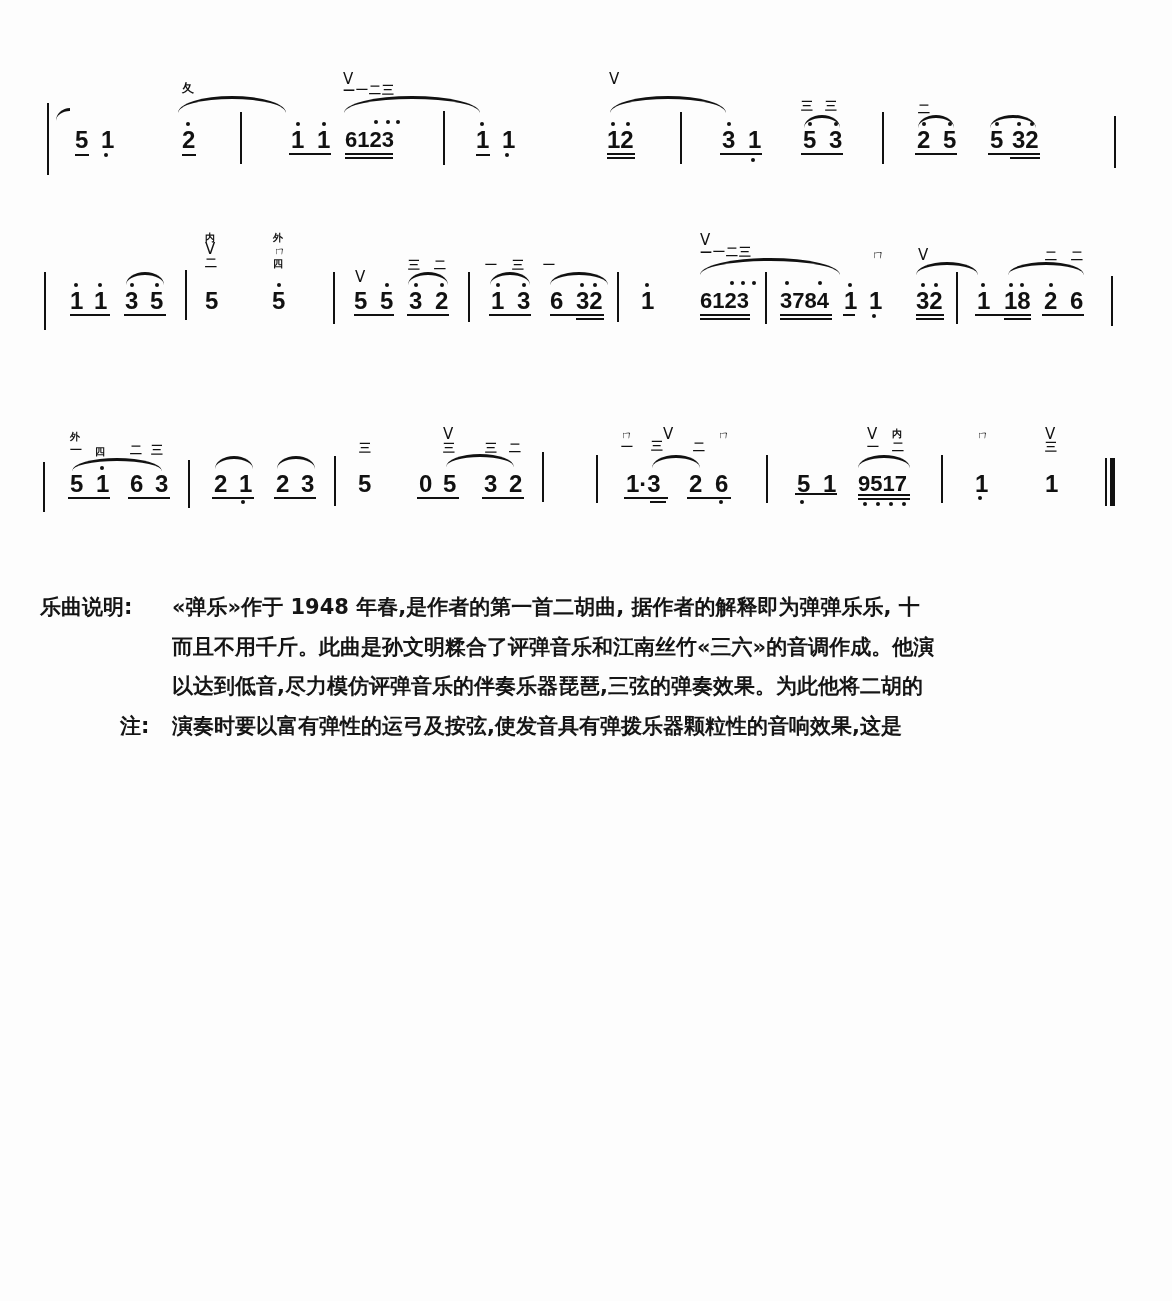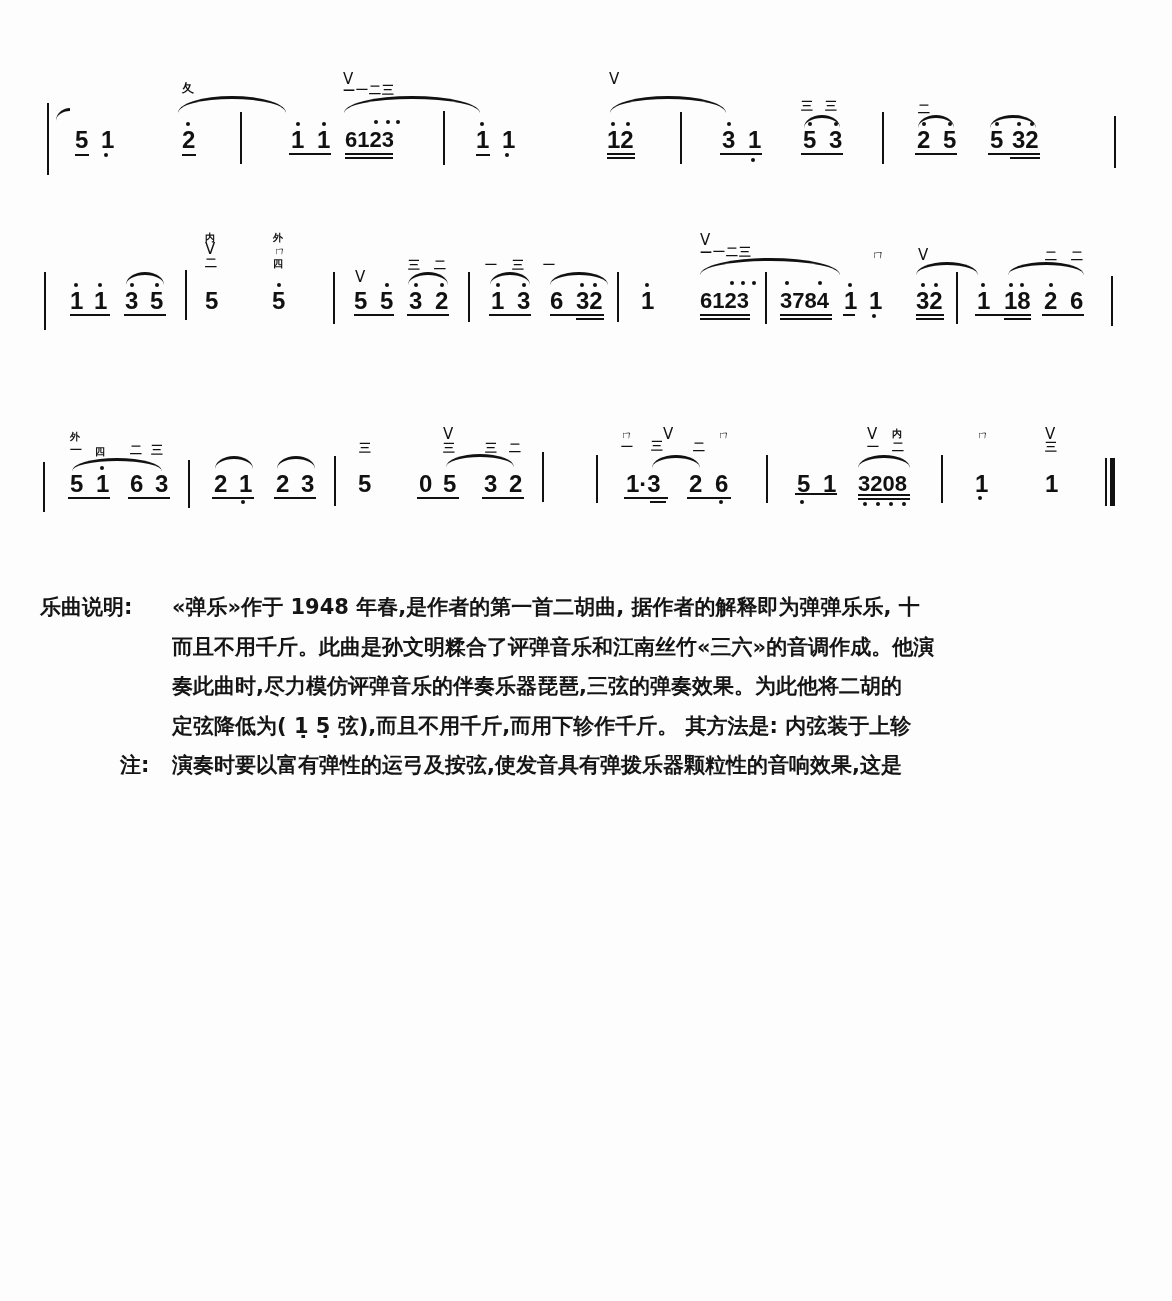--- a/index.html
+++ b/index.html
@@ -282,21 +282,21 @@
     <div class="bar" style="left:766px; top:455px; height:48px;"></div>
     <div class="note" style="left:797px; top:472px;">5</div>
     <div class="dot" style="left:800px; top:500px;"></div>
     <div class="note" style="left:823px; top:472px;">1</div>
     <div class="uline" style="left:795px; top:493px; width:42px;"></div>
     <div class="bow" style="left:867px; top:427px;">V</div>
     <div class="mark" style="left:867px; top:441px;">一</div>
     <div class="mark" style="left:892px; top:428px; font-size:10px;">内</div>
     <div class="mark" style="left:892px; top:441px;">二</div>
     <div class="slur" style="left:858px; top:455px; width:52px; height:10px;"></div>
-    <div class="note" style="left:858px; top:472px; font-size:22px;">3208</div>
+    <div class="note" style="left:858px; top:472px; font-size:22px;">9517</div>
     <div class="uline" style="left:858px; top:494px; width:52px;"></div>
     <div class="uline" style="left:858px; top:498px; width:52px;"></div>
     <div class="dot" style="left:863px; top:502px;"></div>
     <div class="dot" style="left:876px; top:502px;"></div>
     <div class="dot" style="left:889px; top:502px;"></div>
     <div class="dot" style="left:902px; top:502px;"></div>
 
     <div class="bar" style="left:941px; top:455px; height:48px;"></div>
     <div class="bow" style="left:977px; top:428px; font-size:12px;">ㄇ</div>
     <div class="note" style="left:975px; top:472px;">1</div>
@@ -307,22 +307,21 @@
     <div class="bar" style="left:1105px; top:458px; height:48px;"></div>
     <div class="bar thick" style="left:1110px; top:458px; height:48px;"></div>
   </div>
 
   <div class="desc">
     <div class="desc-row">
       <div class="desc-label">乐曲说明:</div>
       <div class="desc-body">
         <div>«弹乐»作于 1948 年春,是作者的第一首二胡曲, 据作者的解释即为弹弹乐乐, 十</div>
         <div>而且不用千斤。此曲是孙文明糅合了评弹音乐和江南丝竹«三六»的音调作成。他演</div>
-        <div>奏此曲时,尽力模仿评弹音乐的伴奏乐器琵琶,三弦的弹奏效果。为此他将二胡的</div>
-        <div>定弦降低为( 1̣  5̣ 弦),而且不用千斤,而用下轸作千斤。 其方法是: 内弦装于上轸</div>
+        <div>以达到低音,尽力模仿评弹音乐的伴奏乐器琵琶,三弦的弹奏效果。为此他将二胡的</div>
       </div>
     </div>
     <div class="note-row">
       <div class="note-label"><span>注:</span></div>
       <div class="desc-body">
         <div>演奏时要以富有弹性的运弓及按弦,使发音具有弹拨乐器颗粒性的音响效果,这是</div>
       </div>
     </div>
   </div>
 

